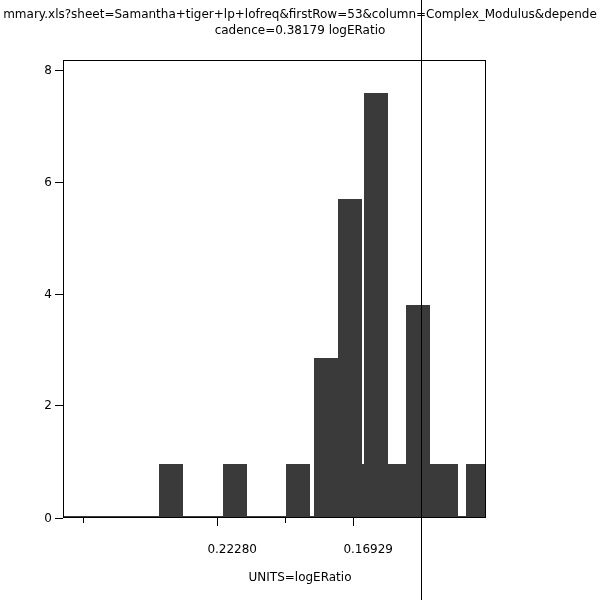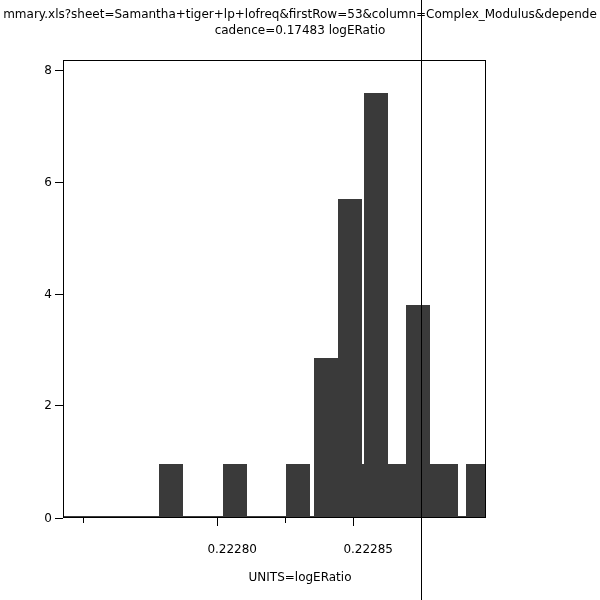--- a/index.html
+++ b/index.html
@@ -116,21 +116,21 @@
     background: #000000;
   }
 </style>
 </head>
 <body>
 
 <div id="root">
 
   <div class="title-block">
     <span class="title-line1">mmary.xls?sheet=Samantha+tiger+lp+lofreq&amp;firstRow=53&amp;column=Complex_Modulus&amp;depende</span>
-    <span class="title-line2">cadence=0.17483 logERatio</span>
+    <span class="title-line2">cadence=0.38179 logERatio</span>
   </div>
 
   <div class="ytick" style="top:518px;"></div>
   <div class="ytick" style="top:405px;"></div>
   <div class="ytick" style="top:294px;"></div>
   <div class="ytick" style="top:182px;"></div>
   <div class="ytick" style="top:70px;"></div>
 
   <div class="ytick-label" style="top:512px;">0</div>
   <div class="ytick-label" style="top:399px;">2</div>
@@ -138,21 +138,21 @@
   <div class="ytick-label" style="top:176px;">6</div>
   <div class="ytick-label" style="top:64px;">8</div>
 
   <div class="minor-xtick" style="left:83px;"></div>
   <div class="xtick" style="left:217px;"></div>
   <div class="minor-xtick" style="left:285px;"></div>
   <div class="xtick" style="left:353px;"></div>
   <div class="minor-xtick" style="left:421px;"></div>
 
   <div class="xtick-label" style="left:177px;">0.22280</div>
-  <div class="xtick-label" style="left:313px;">0.22285</div>
+  <div class="xtick-label" style="left:313px;">0.16929</div>
 
   <div id="xaxis-title">UNITS=logERatio</div>
 
   <div id="plot-frame">
     <div id="bars-layer">
         <div class="bar" style="left: 95px; width: 24px; height: 53.0233px;"></div>
         <div class="bar" style="left: 159px; width: 24px; height: 53.0233px;"></div>
         <div class="bar" style="left: 222px; width: 24px; height: 53.0233px;"></div>
         <div class="bar" style="left: 250px; width: 24px; height: 159.07px;"></div>
         <div class="bar" style="left: 274px; width: 24px; height: 318.14px;"></div>

